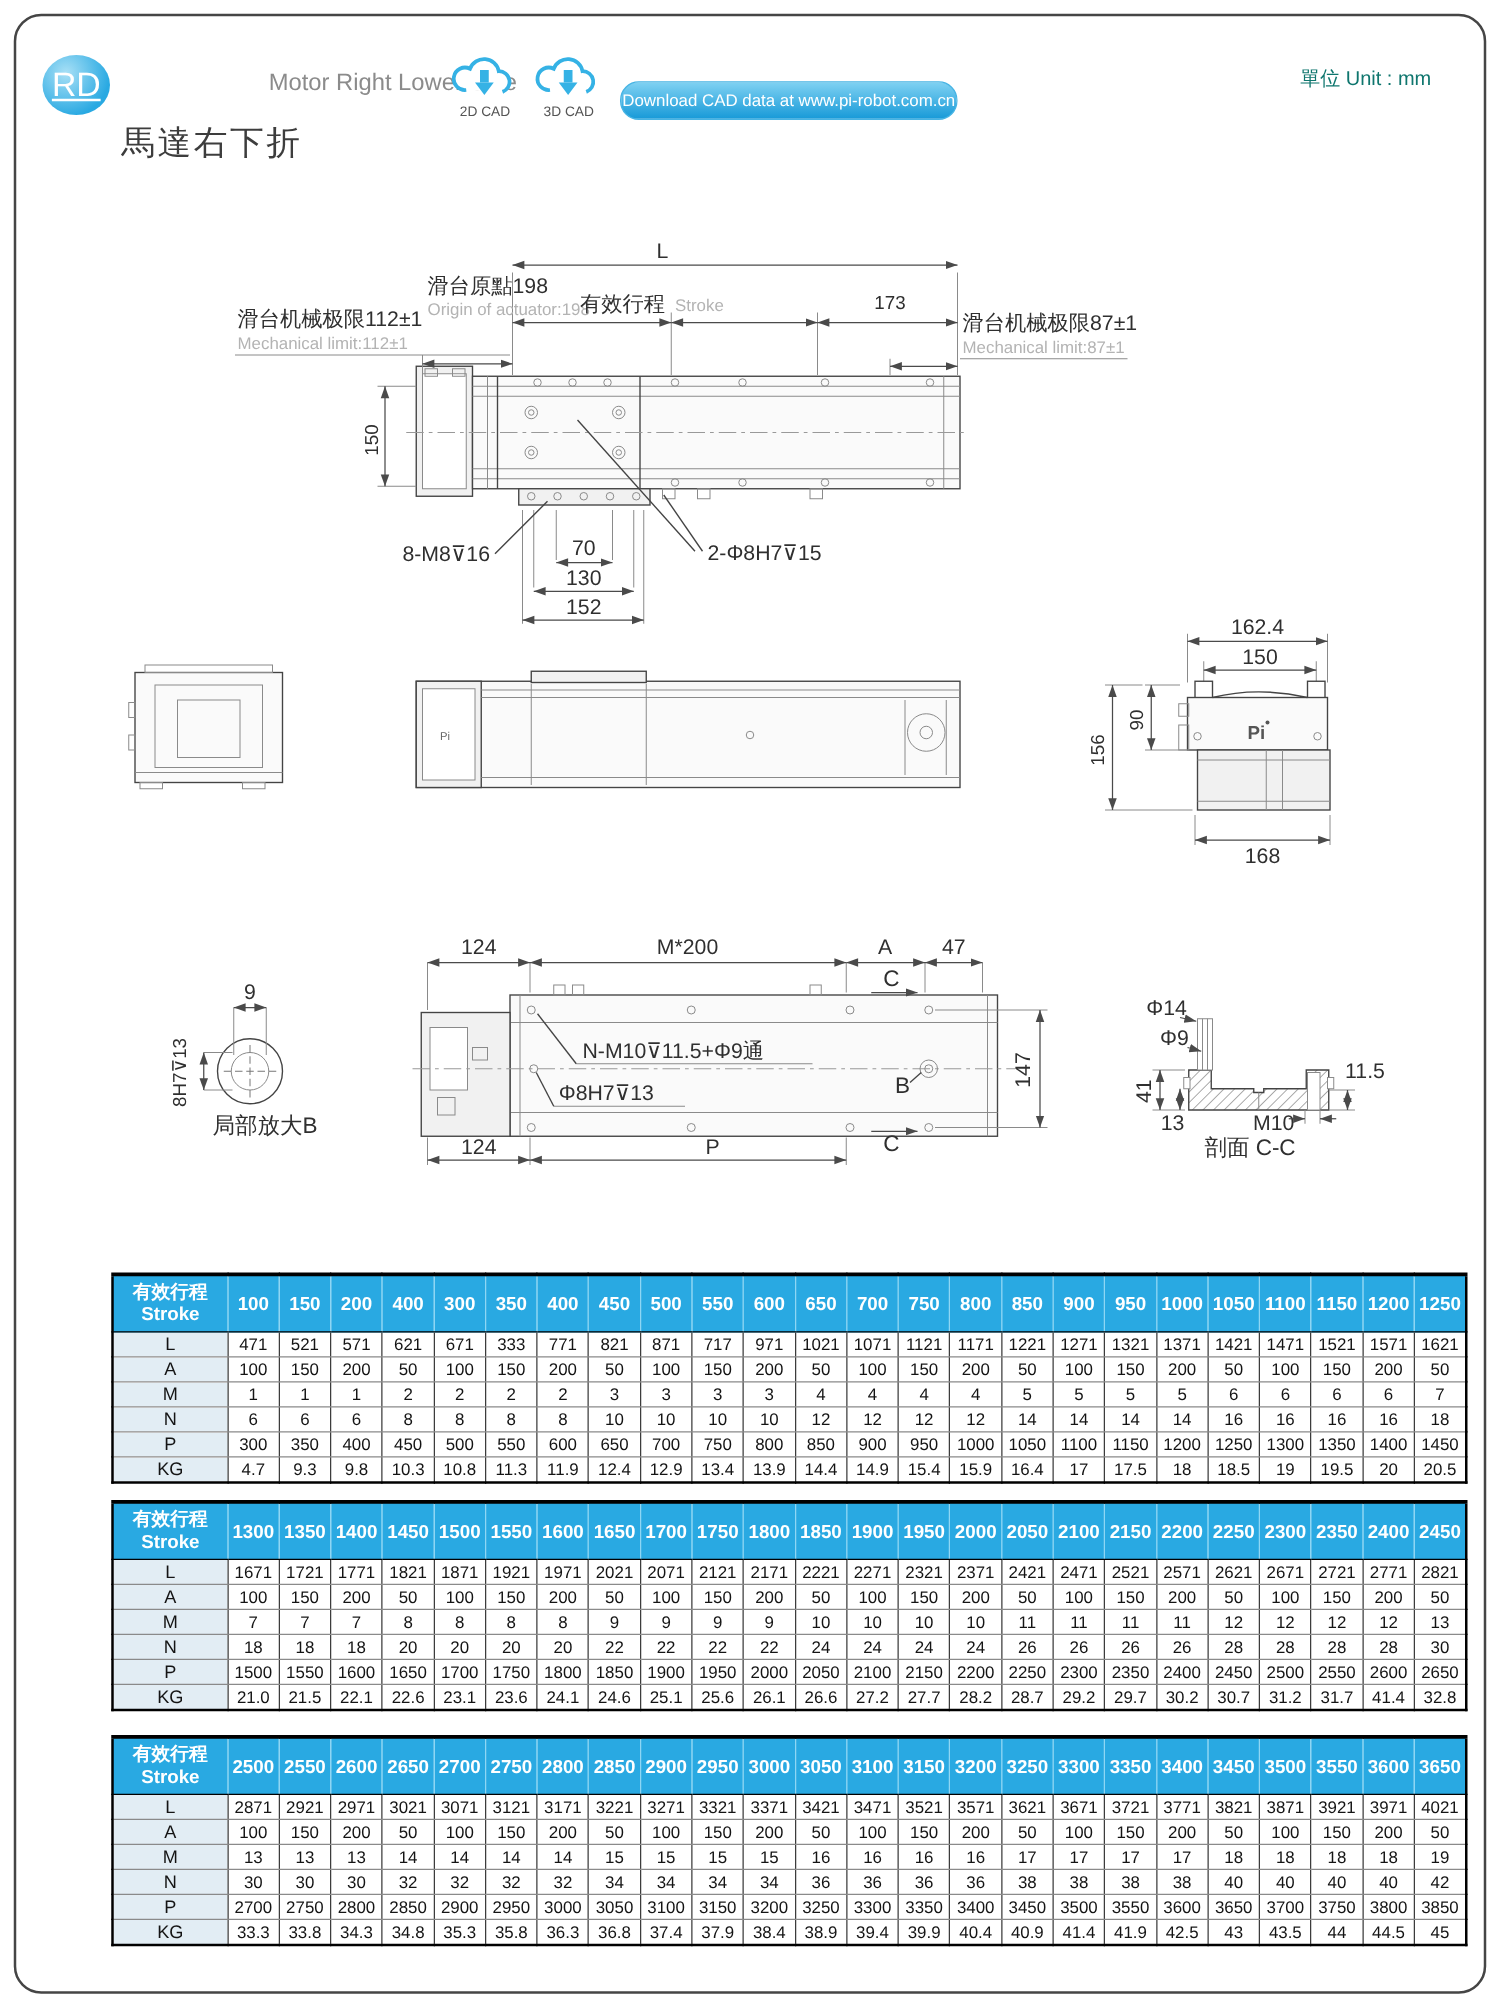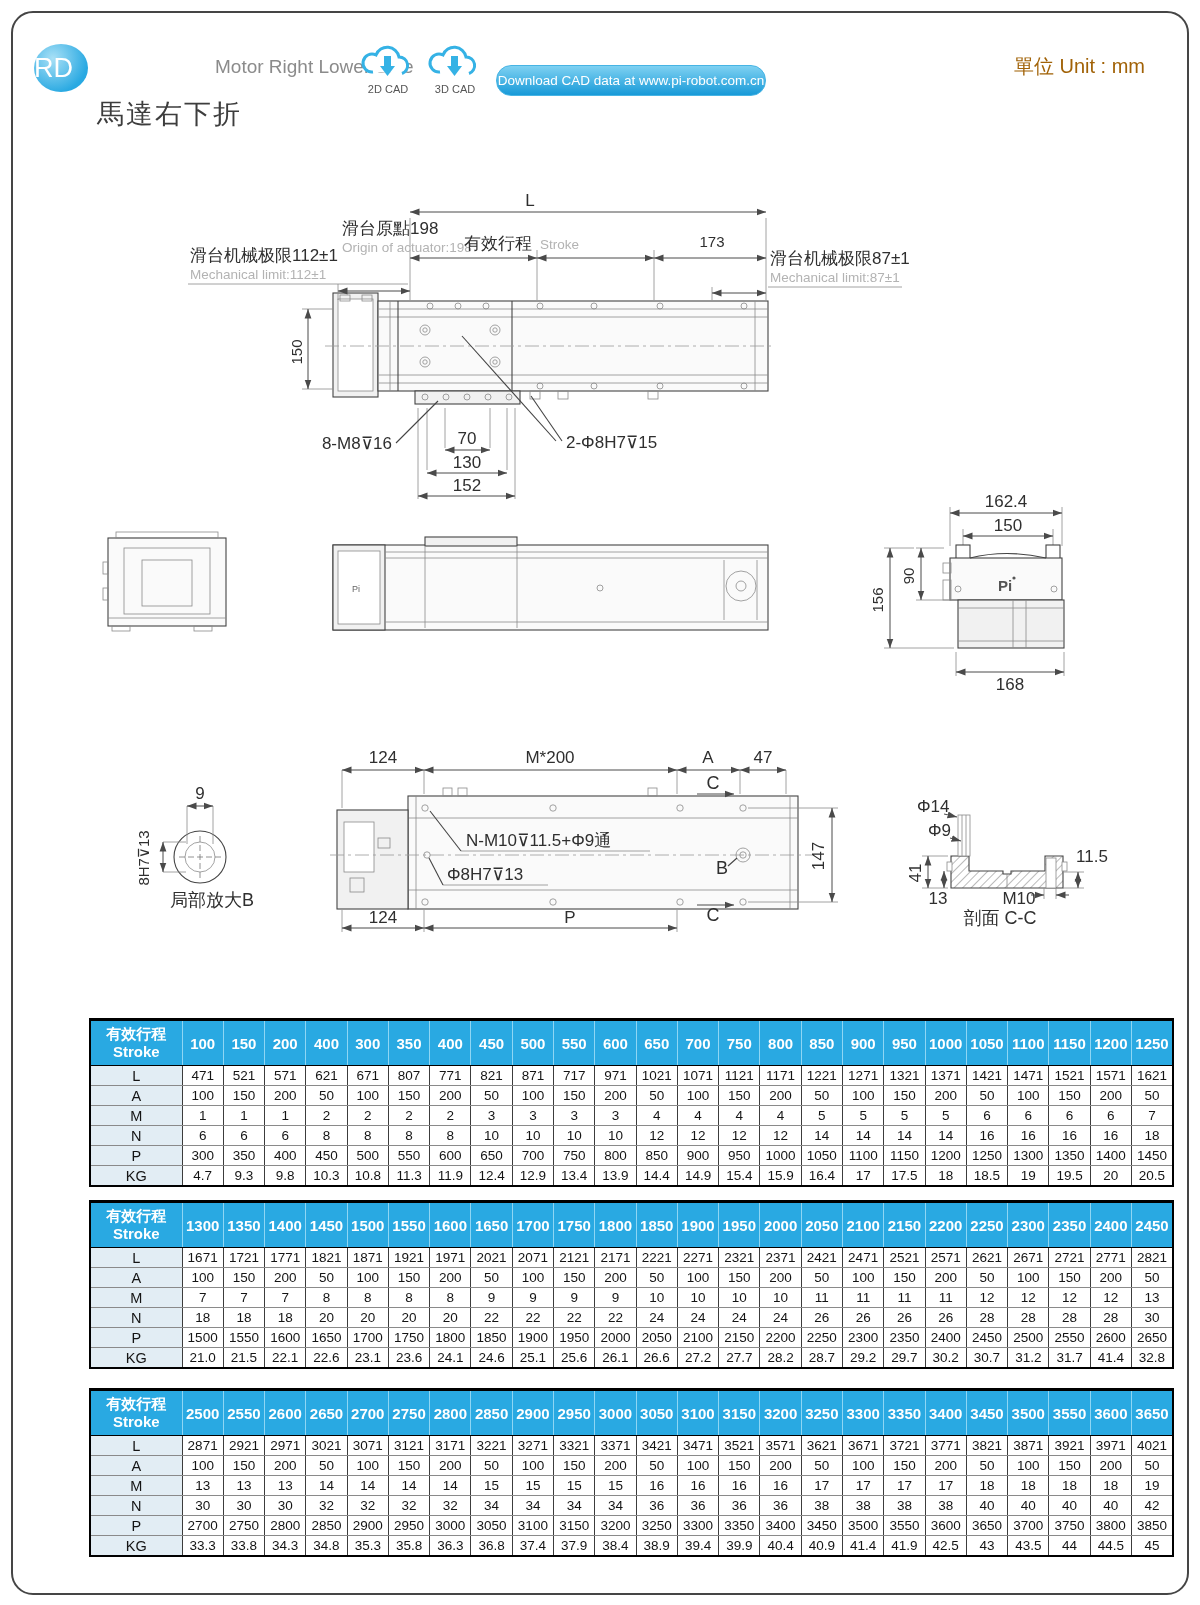--- a/index.html
+++ b/index.html
@@ -4,30 +4,30 @@
 <style>
   html,body{margin:0;padding:0;background:#fff;}
   #page{position:relative;width:1200px;height:1605px;background:#fff;
         font-family:"Liberation Sans","DejaVu Sans",sans-serif;overflow:hidden;}
   #frame{position:absolute;left:11px;top:11px;width:1174px;height:1580px;
          border:2.5px solid #454545;border-radius:22px;}
   .abs{position:absolute;}
   
   #logo{left:34px;top:44px;width:54px;height:48px;border-radius:50%;
         background:radial-gradient(circle at 35% 30%,#a8e0f6,#29a9e2 72%);
-        color:#fff;font-size:27px;line-height:48px;}
+        color:#fff;font-size:27px;text-align:center;line-height:48px;text-decoration:underline;}
   #title-zh{left:97px;top:48px;font-size:27px;color:#3d3d3d;letter-spacing:2px;margin-top:48px;}
   #title-en{left:215px;top:56px;font-size:19px;color:#8b8b8b;}
   .cad{width:62px;text-align:center;}
   .cad .lbl{font-size:11px;color:#555;margin-top:-3px;}
   #cad2d{left:357px;top:40px;} #cad3d{left:424px;top:40px;}
   #dl{left:496px;top:53px;width:268px;height:29px;border-radius:15px;
       background:linear-gradient(#7ed1f2,#189ad8);color:#fff;font-size:13.5px;
       text-align:center;line-height:29px;border:1px solid #47b4e4;cursor:pointer;margin-top:12px;}
-  #unit{right:55px;top:53px;font-size:20px;color:#a16207;}
+  #unit{right:55px;top:53px;font-size:16px;color:#0f766e;}
   
   svg text{fill:#2f2f2f;font-size:15px;font-family:"Liberation Sans","DejaVu Sans",sans-serif;}
   svg .zh{font-size:17px;}
   svg .big{font-size:18px;}
   svg .gray{fill:#b3b3b3;font-size:13.5px;}
   svg .ln{stroke:#444;stroke-width:1.1;fill:none;}
   svg .thin{stroke:#8a8a8a;stroke-width:0.8;fill:none;}
   svg .dim{stroke:#4a4a4a;stroke-width:1;fill:none;}
   svg .cl{stroke:#999;stroke-width:0.8;fill:none;stroke-dasharray:14 4 3 4;}
   svg .dash{stroke:#777;stroke-width:0.8;fill:none;stroke-dasharray:6 3;}
@@ -431,21 +431,21 @@
         </tr>
       </thead>
       <tbody>
         <tr>
           <td class="rowhead">L</td>
           <td>471</td>
           <td>521</td>
           <td>571</td>
           <td>621</td>
           <td>671</td>
-          <td>807</td>
+          <td>333</td>
           <td>771</td>
           <td>821</td>
           <td>871</td>
           <td>717</td>
           <td>971</td>
           <td>1021</td>
           <td>1071</td>
           <td>1121</td>
           <td>1171</td>
           <td>1221</td>

